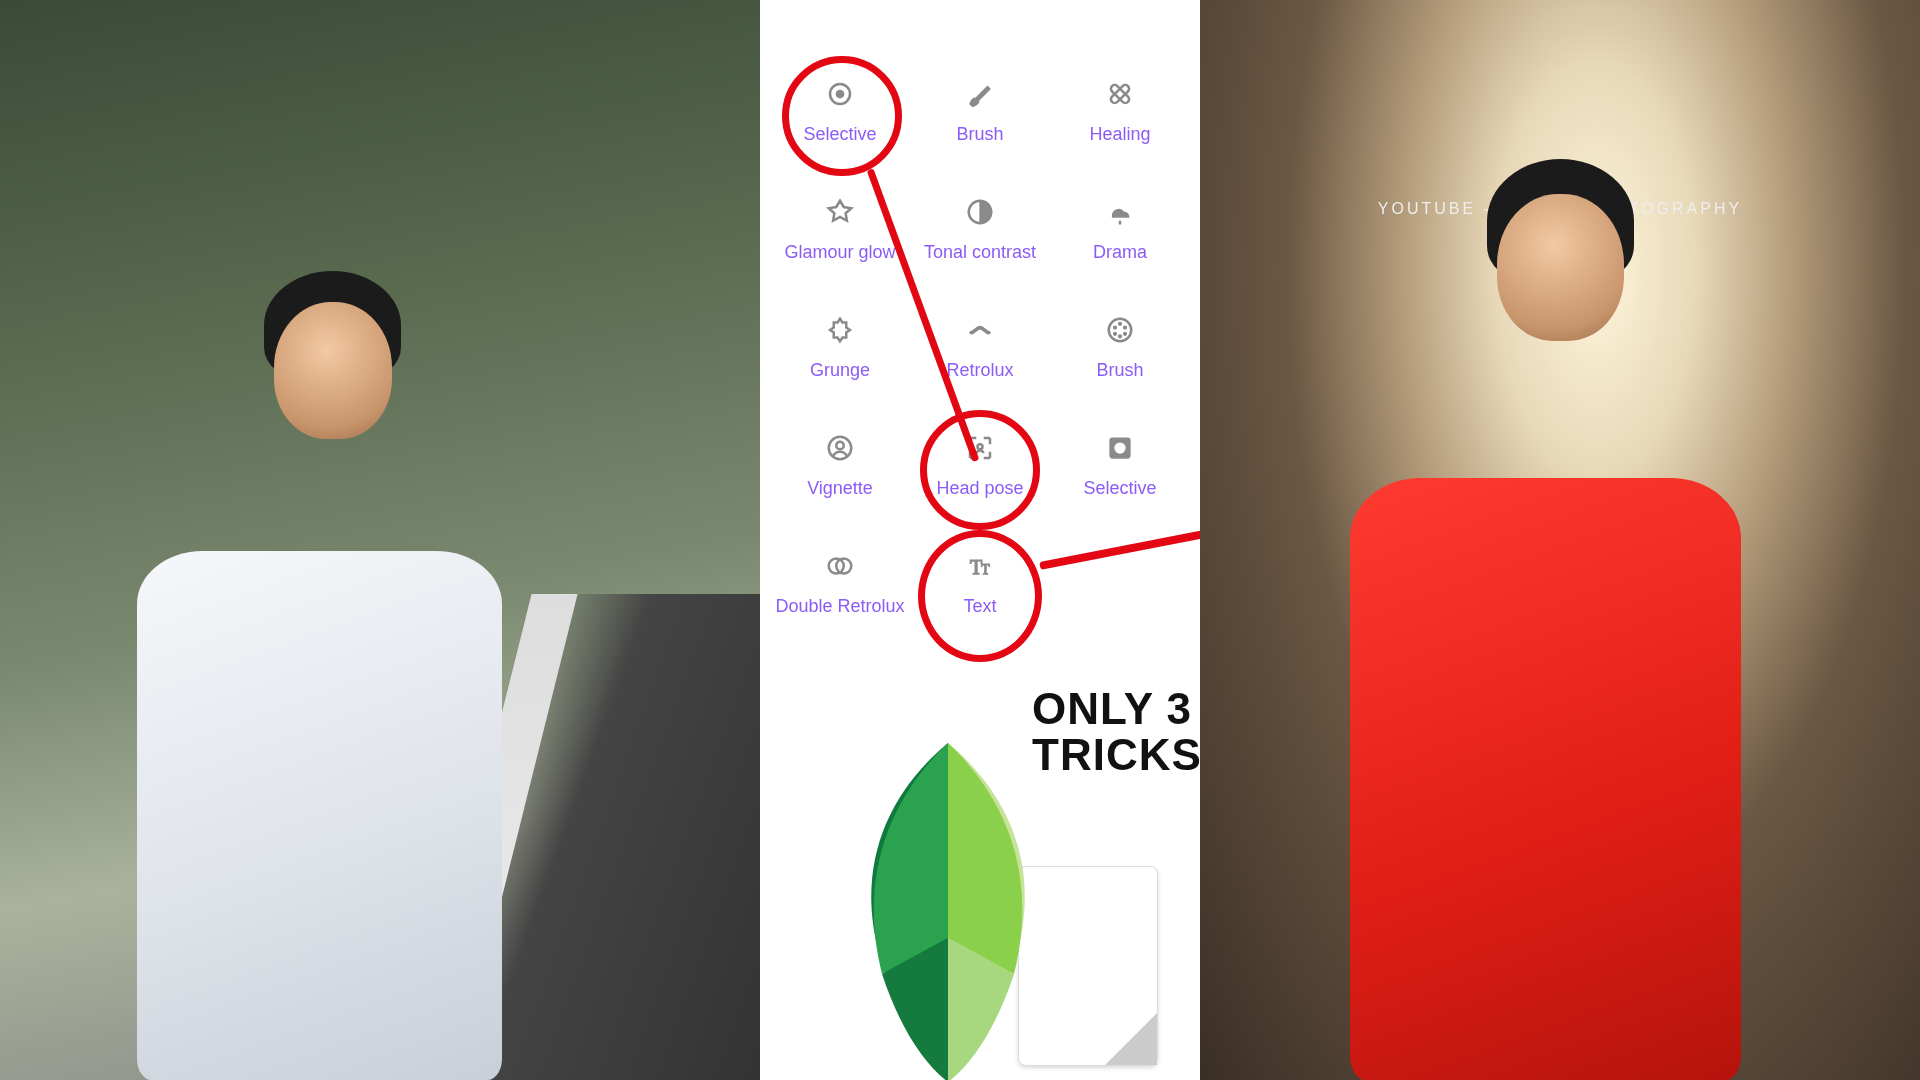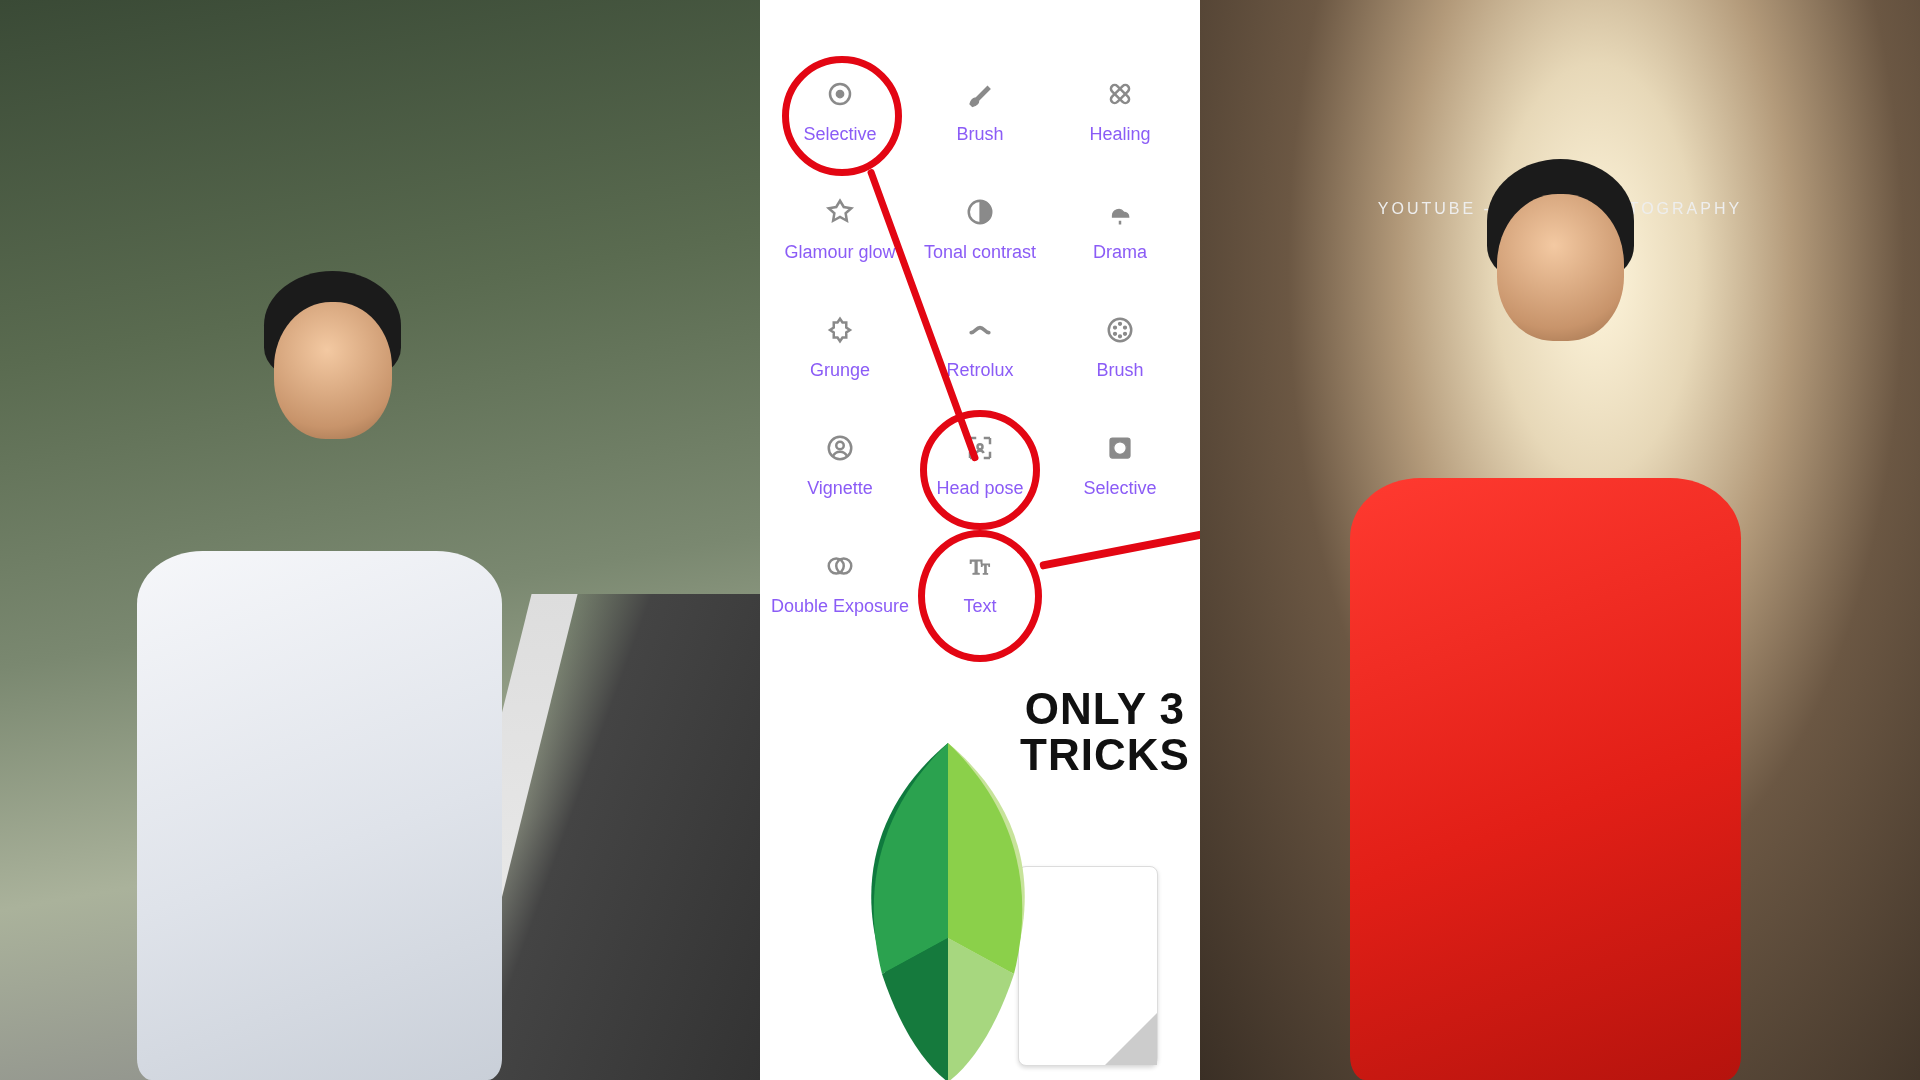--- a/index.html
+++ b/index.html
@@ -79,21 +79,21 @@
     .c3 { top:530px; left:158px; width:124px; height:132px; }
     .red-line { position:absolute; background:#e30613; height:7px; transform-origin:left center; border-radius:3px; pointer-events:none;}
     .l1 { top:166px; left:110px; width:310px; transform: rotate(70deg);}  
     .l2 { top:562px; left:280px; width:940px; height:8px; transform: rotate(-11deg);}
     
     .leaf-wrap { position:absolute; bottom:-8px; left:38px; width:360px; }
     .leaf-card { position:absolute; bottom:22px; right:0; width:140px; height:200px; background:#fff; border:1px solid #dcdcdc; border-radius:8px; box-shadow:0 2px 4px rgba(0,0,0,.15);}
     .leaf-card::after{content:"";position:absolute;bottom:0;right:0;width:52px;height:52px;background:linear-gradient(135deg,#eee 49%, #ccc 50%);clip-path:polygon(100% 0,100% 100%,0 100%);}
     .leaf { position:relative; width:300px; height:360px; }
     .leaf svg{width:100%;height:100%;}
-    .only3 { position:absolute; top:686px; left:260px; font-family: Impact, 'Arial Black', sans-serif; font-weight:900; font-size:44px; line-height:1.05; letter-spacing:1px; color:#111;text-align:center; }
+    .only3 { position:absolute; top:686px; left:272px; font-family: Impact, 'Arial Black', sans-serif; font-weight:900; font-size:44px; line-height:1.05; letter-spacing:1px; color:#111; }
     .only3 span{display:block;}
   </style>
 </head>
 <body>
 
 <div class="photo-panel photo-left">
   <div class="road"></div>
   <div class="road-line"></div>
   <div class="person">
     <div class="hair"></div>
@@ -229,21 +229,21 @@
       <span>Selective</span>
     </div>
 
     <div class="tool">
       <span class="ico">
         <svg viewBox="0 0 24 24">
             <circle cx="9" cy="12" r="6" fill="none" stroke-width="2"></circle>
             <circle cx="15" cy="12" r="6" fill="none" stroke-width="2"></circle>
           </svg>
       </span>
-      <span>Double Exposure</span>
+      <span>Double Retrolux</span>
     </div>
 
     <div class="tool">
       <span class="ico">
         <svg viewBox="0 0 24 24">
             <text x="4" y="18" font-size="16" font-family="serif" fill="#8a8a8a">T</text>
             <text x="13" y="18" font-size="11" font-family="serif" fill="#8a8a8a">T</text>
           </svg>
       </span>
       <span>Text</span>

